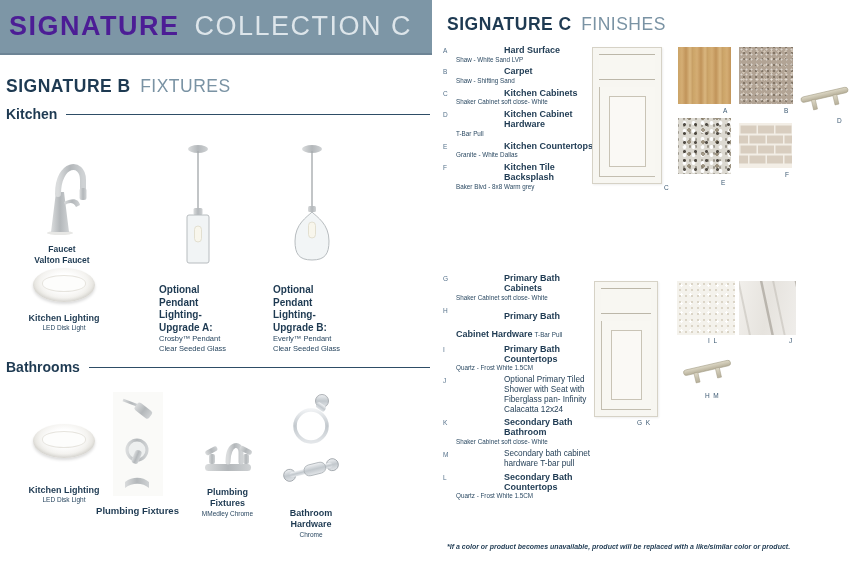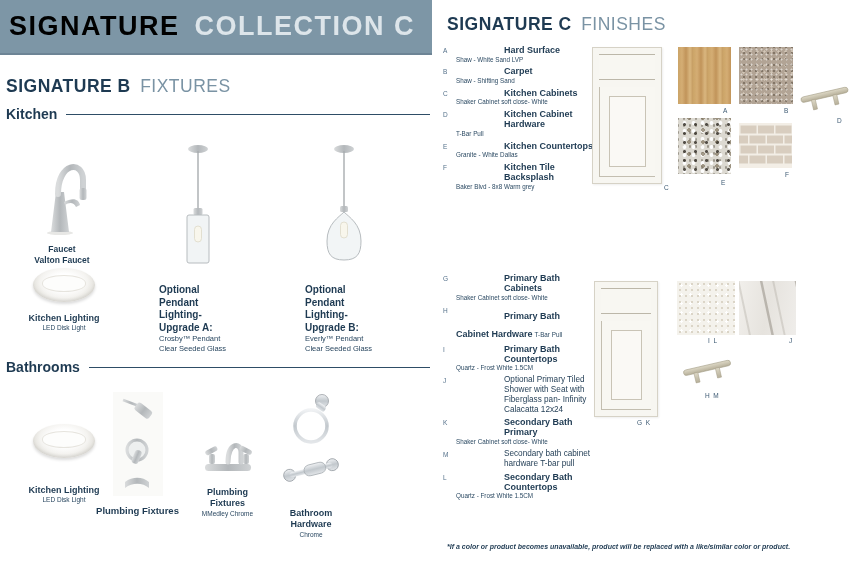--- a/index.html
+++ b/index.html
@@ -4,22 +4,22 @@
 <style>
   * { margin:0; padding:0; box-sizing:border-box; }
   html,body { background:#ffffff; }
   body { font-family:"Liberation Sans", sans-serif; color:#1e3a52; }
   .page { position:relative; width:853px; height:569px; background:#fff; overflow:hidden; }
 
   
   .band { position:absolute; left:0; top:0; width:432px; height:55px; background:#7d96a6;
           border-bottom:2px solid #6d8495; display:flex; align-items:center; padding-left:9px; }
   .band-title { font-size:27px; letter-spacing:1.5px; line-height:1; white-space:nowrap; }
-  .band-bold { color:#000000; font-weight:700; }
-  .band-light { color:#dde5ea; font-weight:700; margin-left:6px;margin-top:15px; }
+  .band-bold { color:#4c1d95; font-weight:700; }
+  .band-light { color:#dde5ea; font-weight:400; margin-left:6px;margin-top:15px; }
 
   
   .sec-heading { position:absolute; font-size:17.5px; letter-spacing:0.5px; white-space:nowrap; }
   .h-bold { color:#1e3a52; font-weight:700; }
   .h-light { color:#7a93a4; font-weight:400; margin-left:4px; }
 
   
   .sec-rule { position:absolute; display:flex; align-items:center; }
   .rule-label { font-size:14px; font-weight:700; color:#1e3a52; margin-right:9px; }
   .rule-line { flex:1; height:1px; background:#2e4d66; }
@@ -168,21 +168,21 @@
         <rect x="13" y="73" width="22" height="48" rx="2" fill="#eef1f3" fill-opacity="0.8" stroke="#b7bcbf" stroke-width="1"></rect>
         <rect x="20.5" y="84" width="7" height="16" rx="3.5" fill="#f8f6ec" stroke="#ddd9c8" stroke-width="0.8"></rect>
       </svg>
     </div>
     <figcaption class="cap-small">
       <div class="cap-title">Optional Pendant Lighting- Upgrade A:</div>
       <div class="cap-sub">Crosby™ Pendant Clear Seeded Glass</div>
     </figcaption>
   </figure>
 
-  <figure class="fig" style="left:304px; top:142px; width:80px;justify-content:center;">
+  <figure class="fig" style="left:272px; top:142px; width:80px;justify-content:center;">
     <div class="art" style="height:142px;">
       <svg width="54" height="140" viewBox="0 0 54 140">
         <ellipse cx="27" cy="7" rx="10" ry="4" fill="url(#gSteel)"></ellipse>
         <rect x="26.3" y="9" width="1.4" height="55" fill="#a9adb0"></rect>
         <rect x="23" y="64" width="8" height="6" rx="1.5" fill="url(#gSteel)"></rect>
         <path d="M27 70 C22 75 10 82 10 99 C10 112 14 118 27 118 C40 118 44 112 44 99 C44 82 32 75 27 70 Z" fill="#eef1f3" fill-opacity="0.75" stroke="#b7bcbf" stroke-width="1"></path>
         <rect x="23.5" y="80" width="7" height="16" rx="3.5" fill="#f8f6ec" stroke="#ddd9c8" stroke-width="0.8"></rect>
       </svg>
     </div>
     <figcaption class="cap-small">
@@ -388,21 +388,21 @@
     </div>
     <div class="fitem plain">
       <span class="fletter">J</span>
       <span class="fbody">
           <span class="ftitle">Optional Primary Tiled Shower with Seat with Fiberglass pan- Infinity Calacatta 12x24</span>
         </span>
     </div>
     <div class="fitem">
       <span class="fletter">K</span>
       <span class="fbody">
-          <span class="ftitle">Secondary Bath Primary</span>
+          <span class="ftitle">Secondary Bath Bathroom</span>
           <span class="fsub">Shaker Cabinet soft close- White</span>
         </span>
     </div>
     <div class="fitem plain">
       <span class="fletter">M</span>
       <span class="fbody">
           <span class="ftitle">Secondary bath cabinet hardware T-bar pull</span>
         </span>
     </div>
     <div class="fitem">

